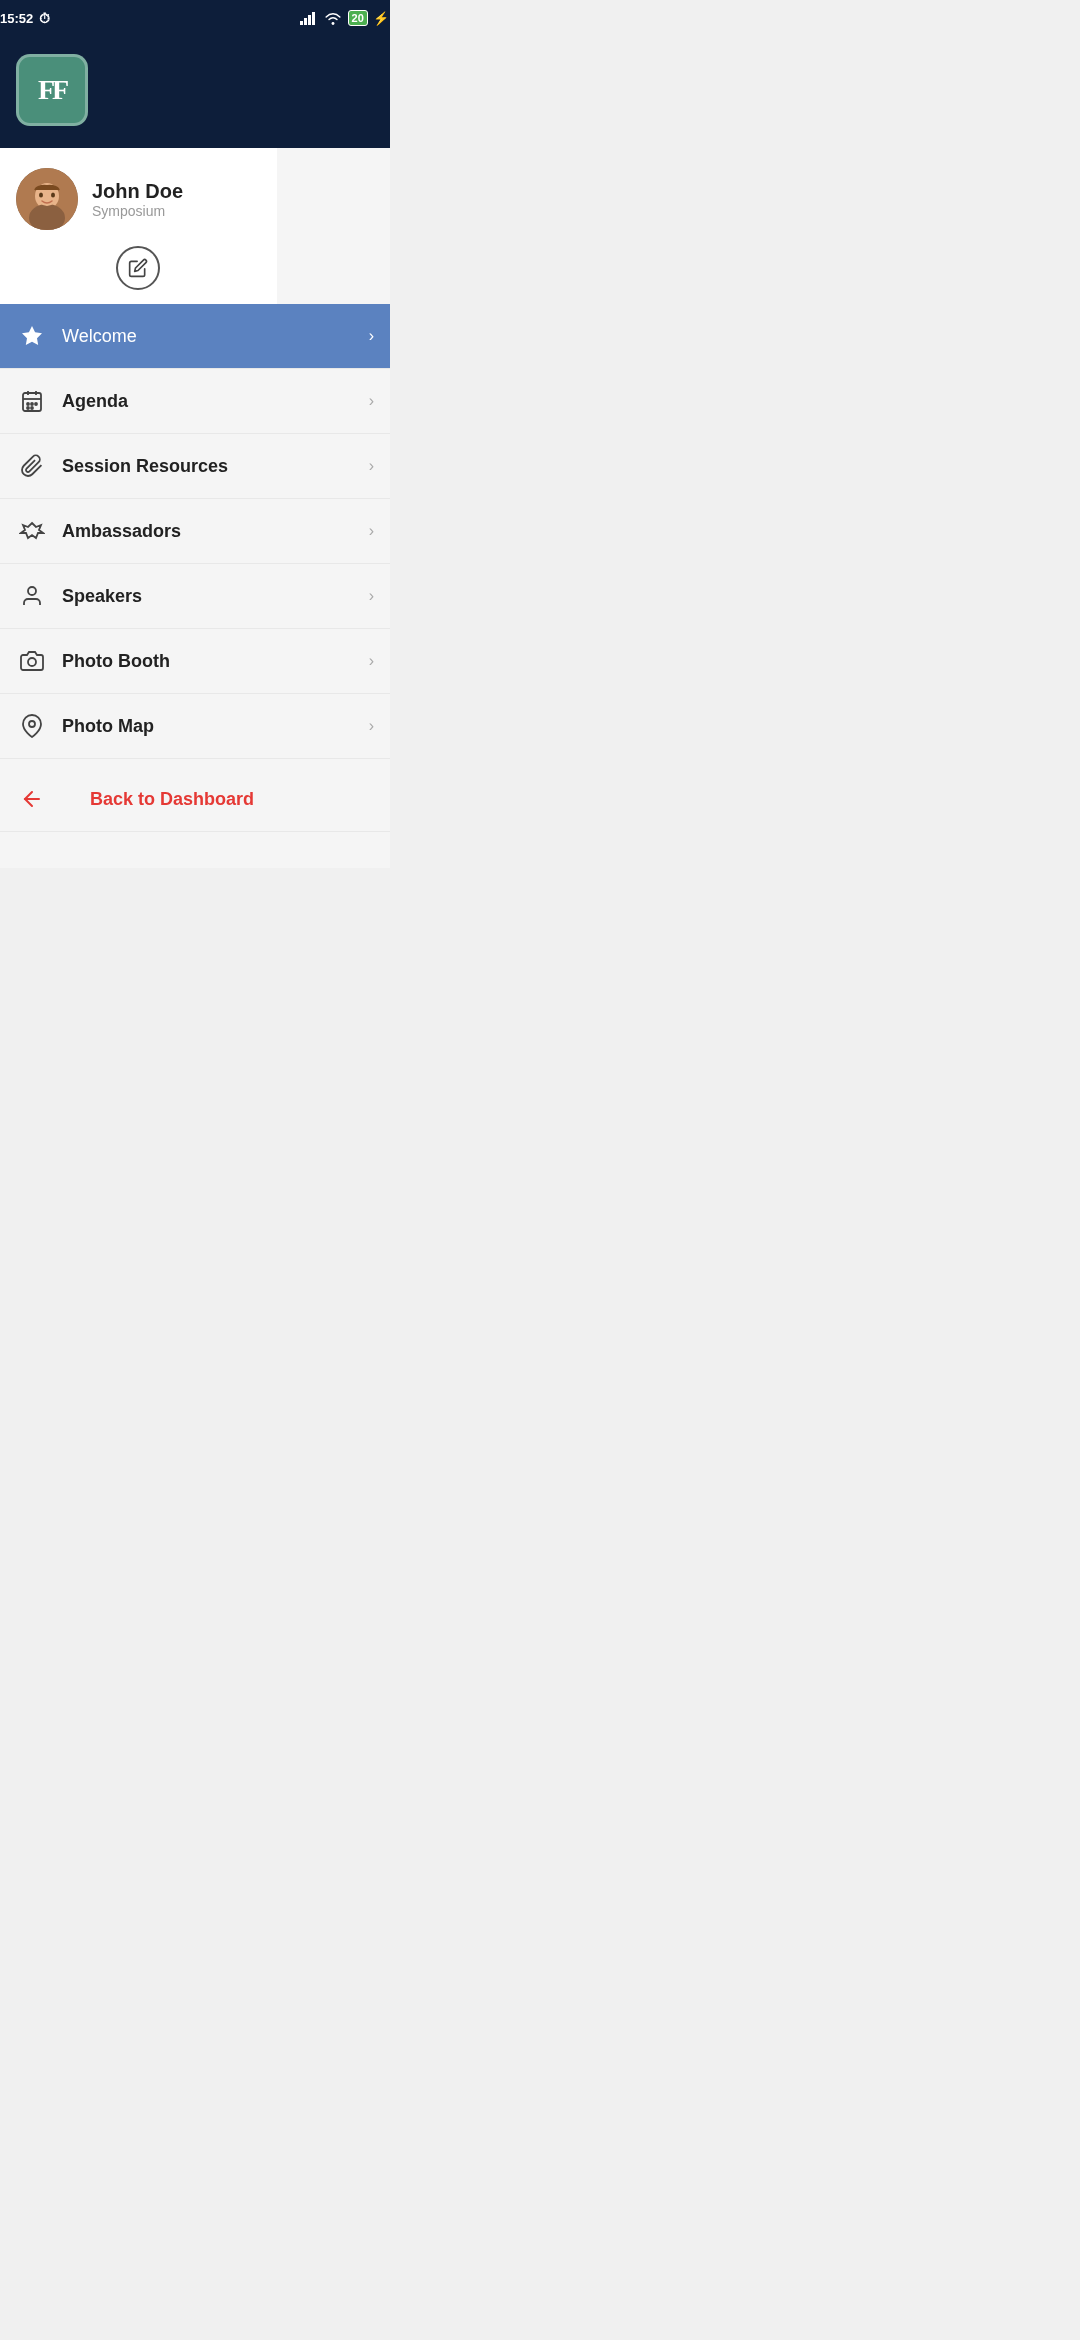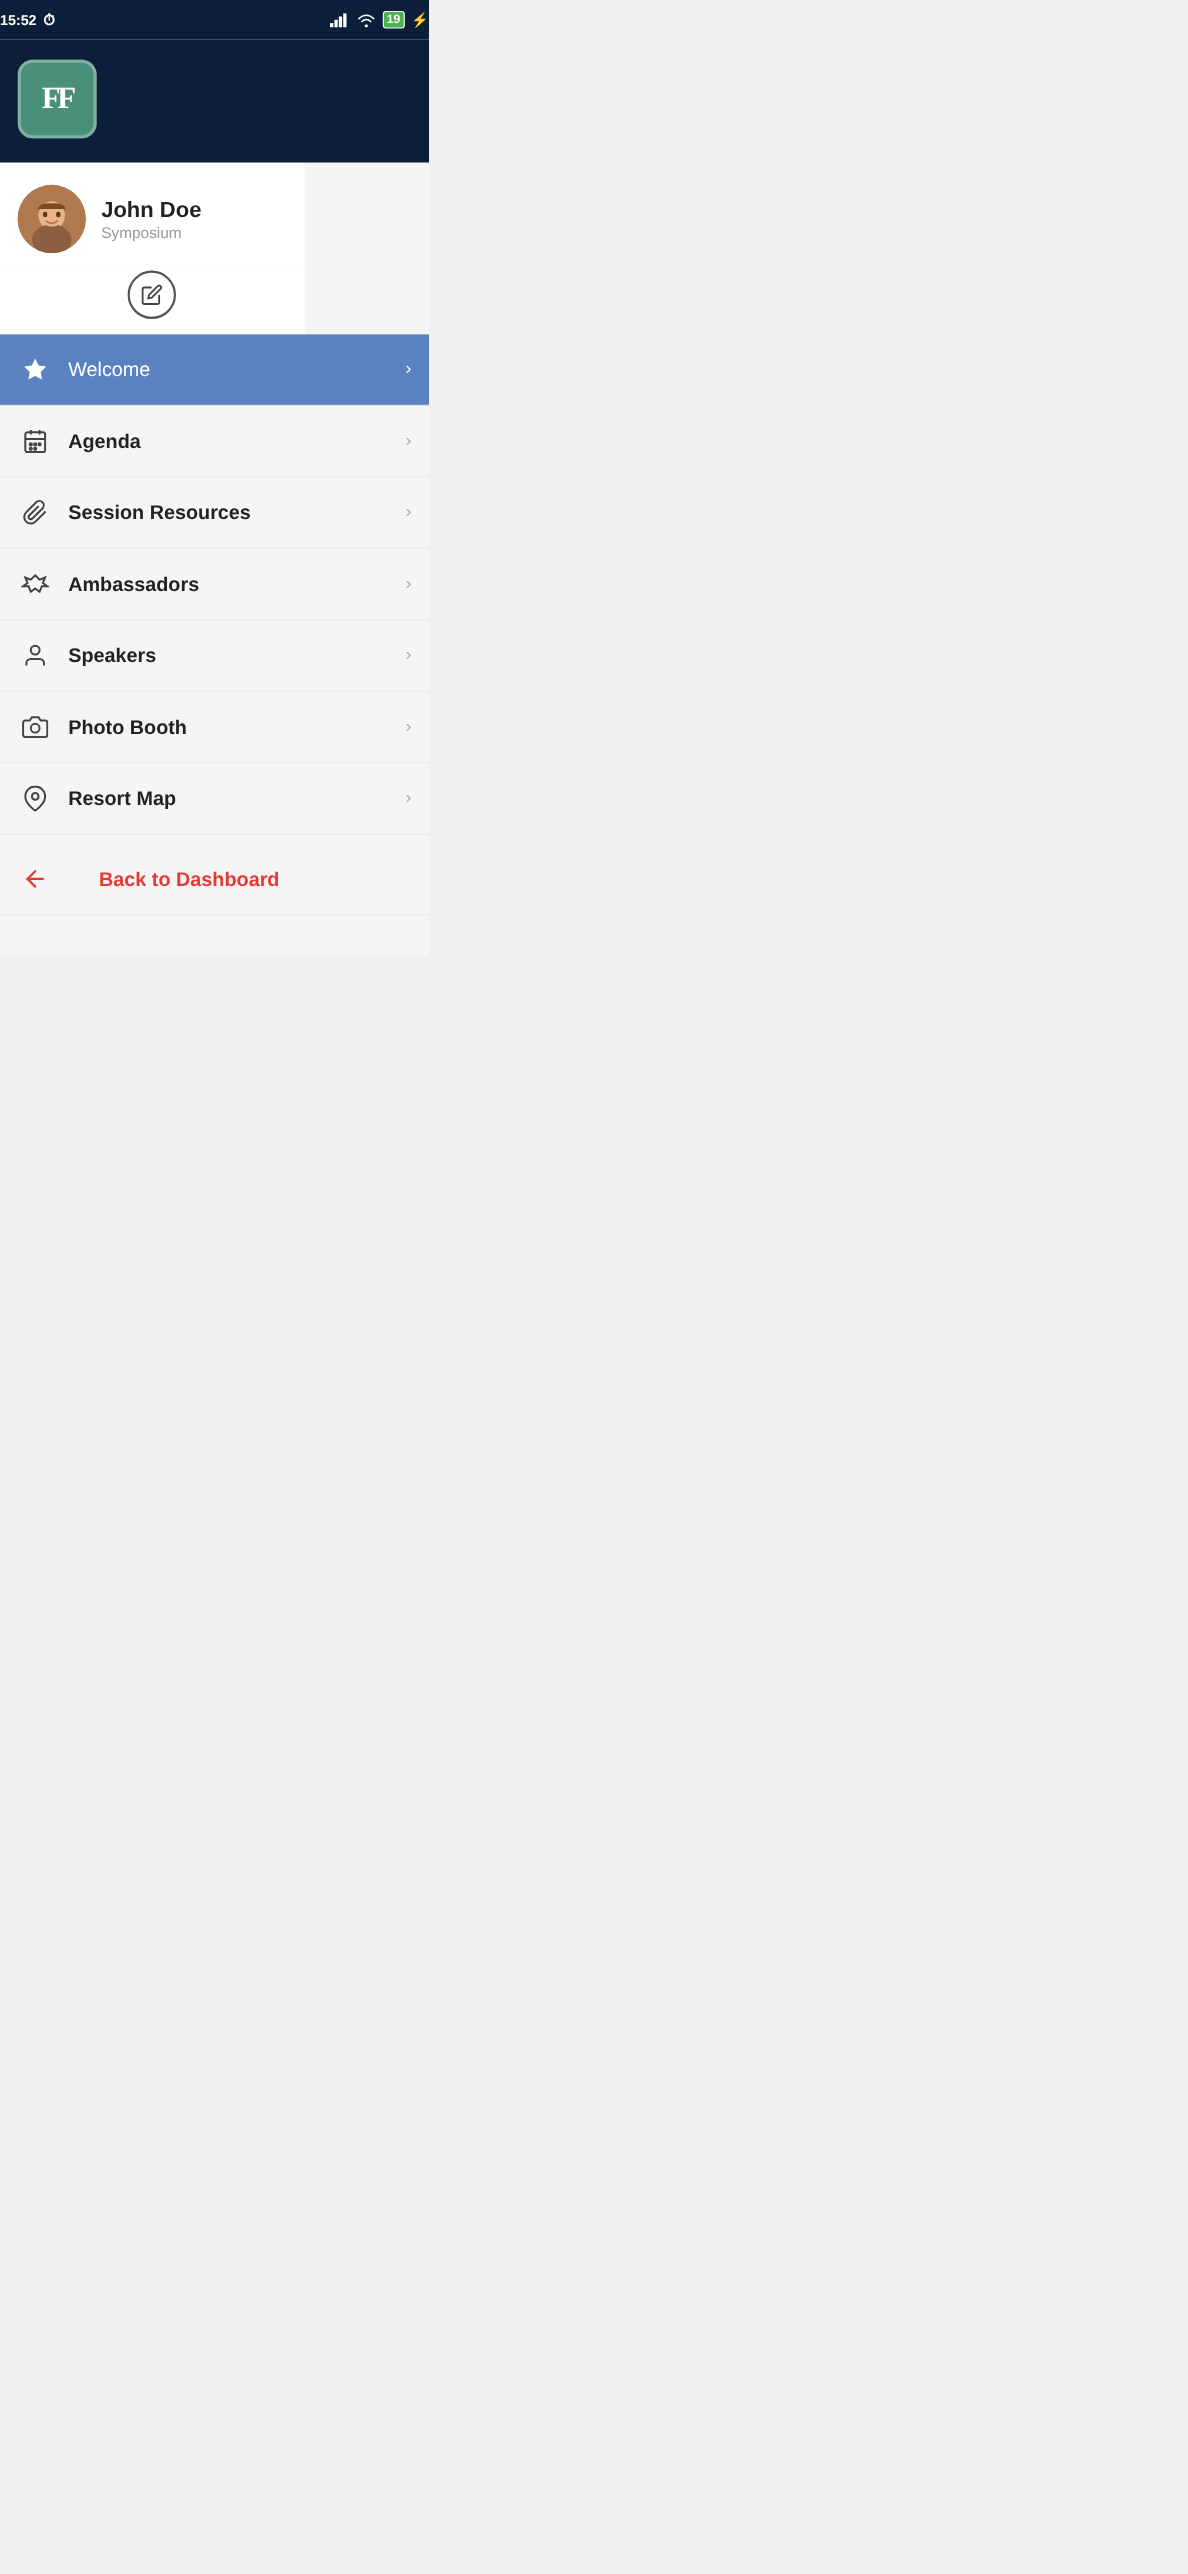--- a/index.html
+++ b/index.html
@@ -340,21 +340,21 @@
       </svg>
     </span>
     <span>
       <svg width="18" height="13" viewBox="0 0 24 18">
         <path d="M12 14a2 2 0 1 1 0 4 2 2 0 0 1 0-4z" fill="white"></path>
         <path d="M6.5 10.5C8 9 10 8 12 8s4 1 5.5 2.5" stroke="white" stroke-width="2" fill="none" stroke-linecap="round"></path>
         <path d="M2.5 7C5.5 4 8.5 2.5 12 2.5s6.5 1.5 9.5 4.5" stroke="white" stroke-width="2" fill="none" stroke-linecap="round"></path>
       </svg>
     </span>
     <span class="battery-icon">
-      <span>19</span>
+      <span>20</span>
     </span>
     <span style="font-size:13px; color:white;">⚡</span>
   </div>
 </div>
 
 <div class="app-header">
   <div class="app-logo">
     <span style="font-family: serif; font-weight:900; font-size:28px; letter-spacing:-3px; color:white;">FF</span>
   </div>
 </div>
@@ -466,21 +466,21 @@
       </div>
 
       <div class="nav-item">
         <div class="nav-icon">
           <svg width="24" height="24" viewBox="0 0 24 24" fill="none" stroke="#444" stroke-width="1.8">
             <path d="M21 10c0 7-9 13-9 13s-9-6-9-13a9 9 0 0 1 18 0z"></path>
             <circle cx="12" cy="10" r="3"></circle>
 
           </svg>
         </div>
-        <span class="nav-label">Resort Map</span>
+        <span class="nav-label">Photo Map</span>
         <span class="nav-chevron">›</span>
       </div>
 
       <div class="nav-item back-item" style="background:#f5f5f5; margin-top: 8px; gap: 28px;">
         <div class="nav-icon">
           <svg width="24" height="24" viewBox="0 0 24 24" fill="none" stroke="#e53935" stroke-width="2" stroke-linecap="round">
             <line x1="19" y1="12" x2="5" y2="12"></line>
             <polyline points="12 19 5 12 12 5"></polyline>
           </svg>
         </div>

